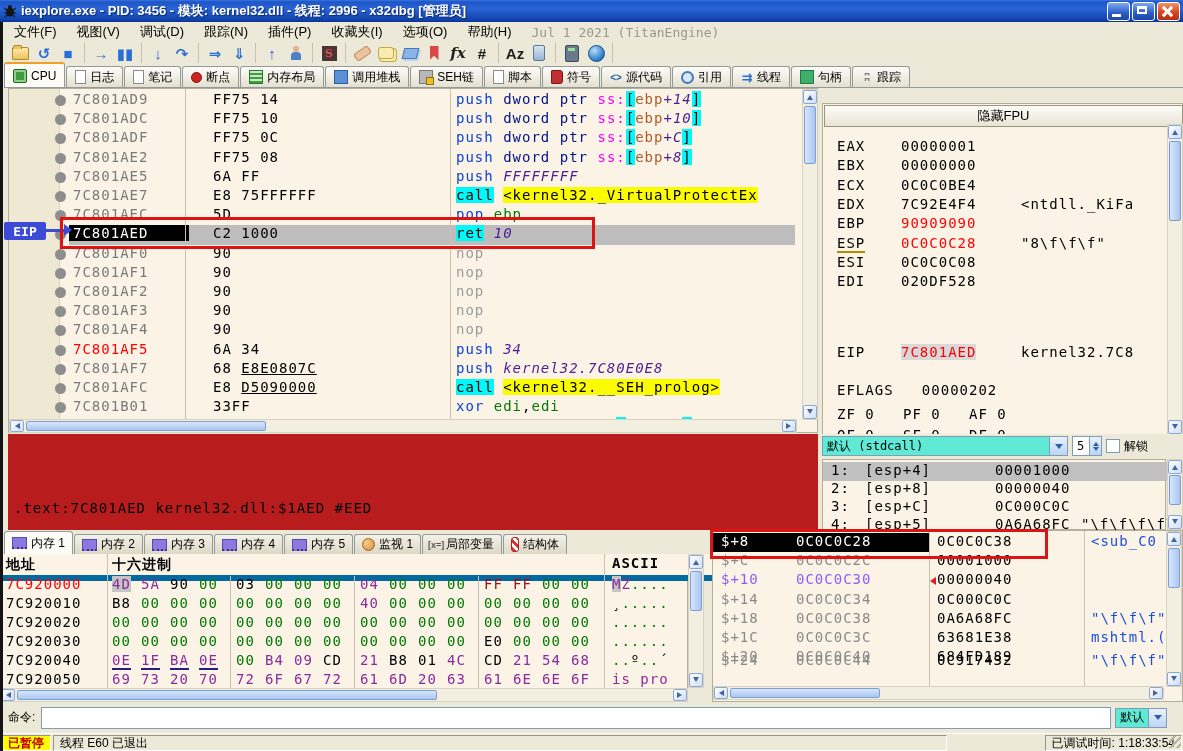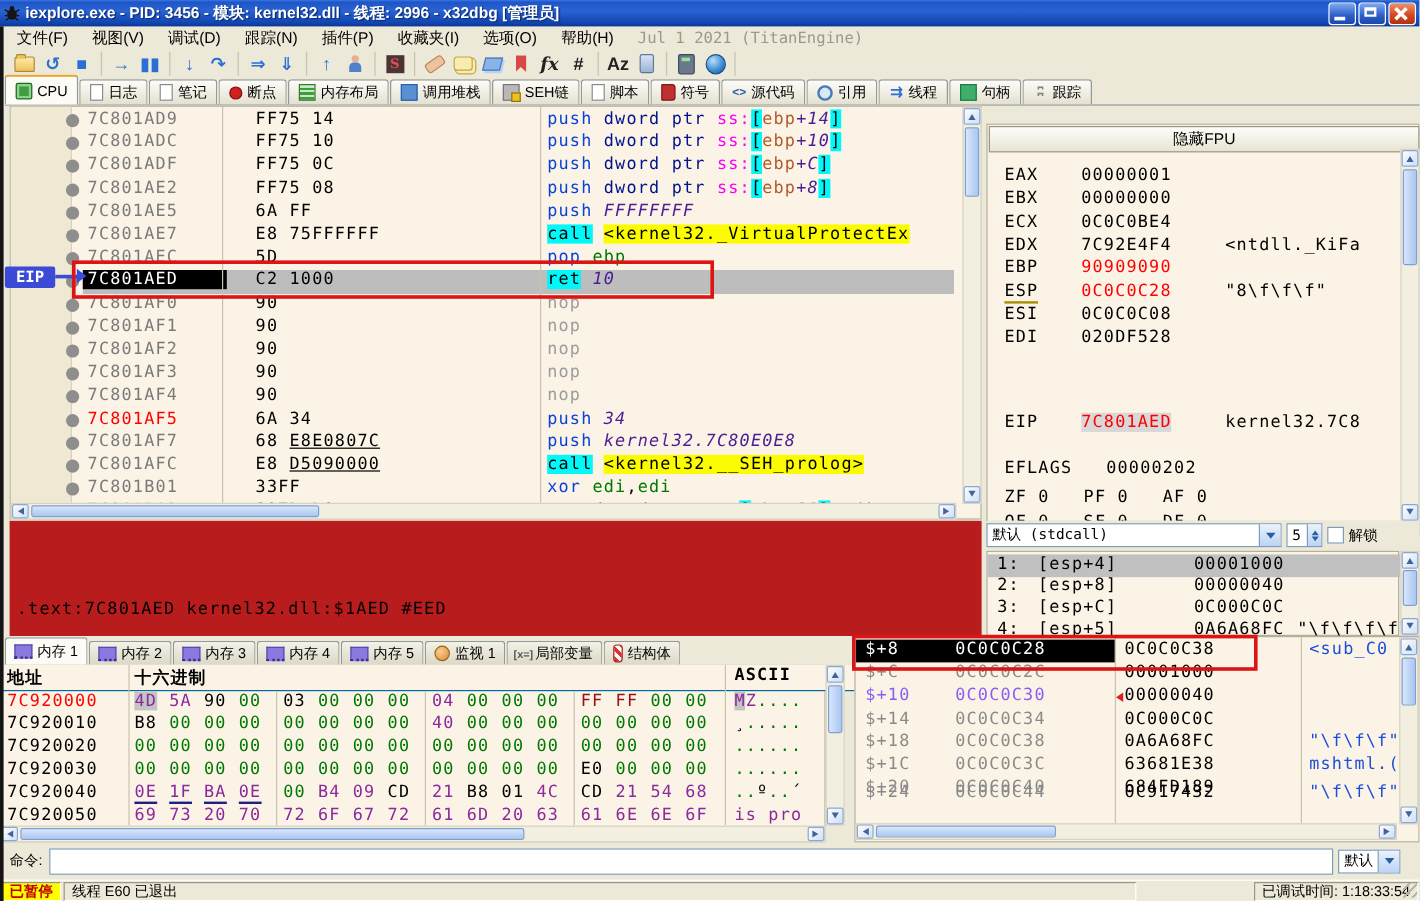--- a/index.html
+++ b/index.html
@@ -98,39 +98,39 @@
 
   .fpubtn{position:absolute;left:1px;top:1px;width:357px;height:20px;background:linear-gradient(#fdfcf8,#e8e4d4);
     border:1px solid #9a9480;text-align:center;line-height:20px;font-size:13px;}
   .regline{position:absolute;left:0;height:19px;}
   .r-name{position:absolute;left:14px;} .r-name.und{border-bottom:2px solid #a89000;}
   .r-val{position:absolute;left:78px;} .r-val.red{color:#f00;} .r-val.eip{background:#d8d8d8;color:#f00;}
   .r-com{position:absolute;left:198px;}
 
   .infoline{position:absolute;left:6px;top:66px;}
 
-  .combo{height:20px;background:#ffffff;border:1px solid #7f9db9;display:flex;align-items:flex-start;box-sizing:border-box;}
+  .combo{height:20px;background:#5eead4;border:1px solid #7f9db9;display:flex;align-items:center;box-sizing:border-box;}
   .combo .cx{flex:1;padding:0 4px;font-size:12px;font-family:"DejaVu Sans Mono",monospace;white-space:nowrap;overflow:hidden;}
   .combo .cbtn{width:17px;height:18px;background:linear-gradient(#eaf2fc,#bcd4f4);border-left:1px solid #7f9db9;display:flex;align-items:center;justify-content:center;}
   .tri-d{width:0;height:0;border:4px solid transparent;border-top:5px solid #2a5fa4;margin-top:4px;}
   .tri-u{width:0;height:0;border:3px solid transparent;border-bottom:4px solid #2a5fa4;margin-bottom:1px;}
   .tri-u2{width:0;height:0;border:3px solid transparent;border-top:4px solid #2a5fa4;}
   .spin{height:20px;width:30px;background:#fff;border:1px solid #7f9db9;display:flex;box-sizing:border-box;}
   .spin .sv{flex:1;text-align:center;line-height:18px;}
   .spin .sarr{width:11px;display:flex;flex-direction:column;align-items:center;justify-content:center;background:linear-gradient(#eaf2fc,#bcd4f4);border-left:1px solid #7f9db9;}
   .chk{width:12px;height:12px;background:#fff;border:1px solid #7f9db9;}
 
   .arg-row{position:absolute;left:0;height:19px;width:344px;}
   .arg-row.sel{background:#c0c0c0;}
   .a-idx{position:absolute;left:8px;} .a-expr{position:absolute;left:42px;} .a-val{position:absolute;left:172px;} .a-com{position:absolute;left:258px;}
 
   .dtab{height:19px;display:flex;align-items:center;gap:4px;padding:0 7px;margin-right:1px;font-size:12px;
     border:1px solid #919b9c;border-bottom:none;border-radius:3px 3px 0 0;background:linear-gradient(#f4f1e6,#ddd8c6);white-space:nowrap;}
   .dtab.active{background:#fcfbf5;height:22px;}
-  .dhead{position:absolute;top:24px;left:0;width:688px;height:21px;border-bottom:1px solid #0369a1;background:#fbf4e6;font-weight:bold;padding-left:44px;}
+  .dhead{position:absolute;top:24px;left:0;width:688px;height:21px;border-bottom:6px solid #0369a1;background:#fbf4e6;font-weight:bold;padding-left:44px;}
   .dump-row{position:absolute;left:0;height:19px;width:688px;}
   .d-addr{position:absolute;left:6px;} .d-addr.red{color:#f00;}
   .d-byte{position:absolute;top:0;} .d-ascii{position:absolute;left:612px;top:0;}
 
   .st-row{position:absolute;left:0;height:19.2px;width:451px;}
   .st-row.sel .selbg{position:absolute;left:0;top:0;width:216px;height:19.2px;background:#000;}
   .s-off{position:absolute;left:8px;color:#8a8a8a;} .s-addr{position:absolute;left:83px;color:#8a8a8a;}
   .st-row.sel .s-off,.st-row.sel .s-addr{color:#fff;}
   .st-row.red .s-off,.st-row.red .s-addr{color:#8b5cf6;}
   .s-val{position:absolute;left:224px;color:#000;} .s-com{position:absolute;left:378px;color:#1d4ed8;}

